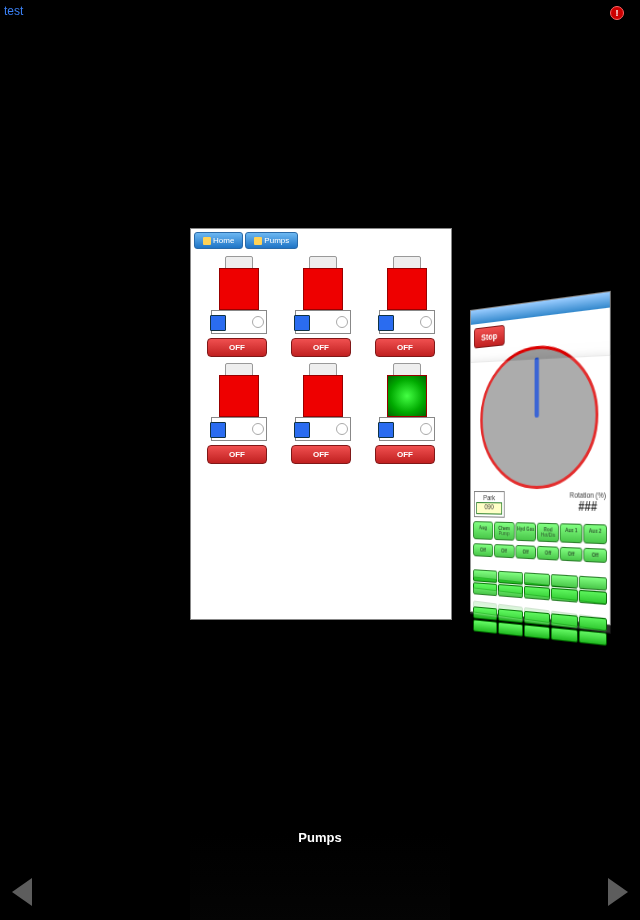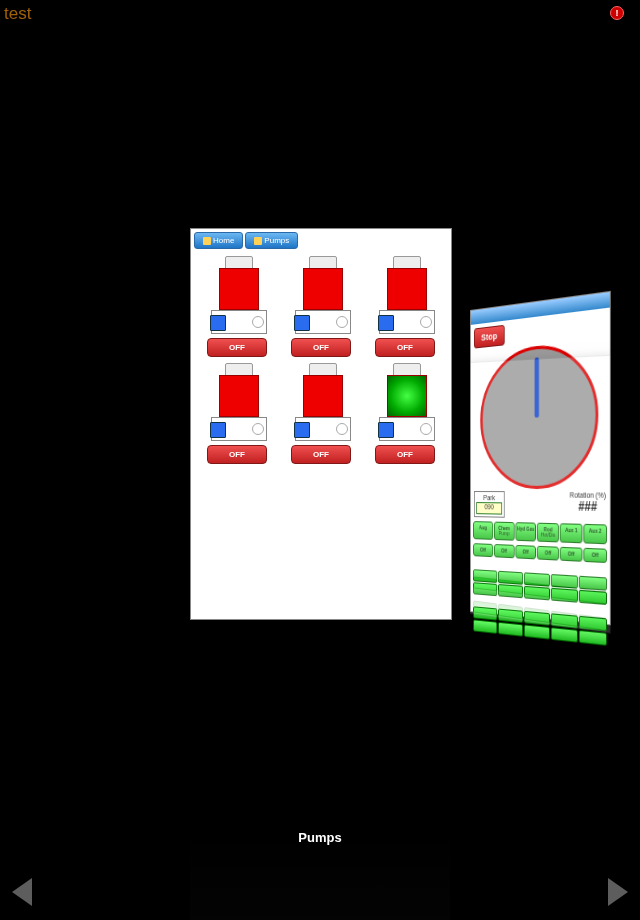--- a/index.html
+++ b/index.html
@@ -1,16 +1,16 @@
 <!DOCTYPE html>
 <html><head>
 <meta charset="utf-8">
 <style>
   html,body{margin:0;padding:0;width:640px;height:920px;background:#000;font-family:Arial,Helvetica,sans-serif;overflow:hidden}
-  .topbar{position:absolute;top:4px;left:4px;color:#a16207;font-size:17px}
+  .topbar{position:absolute;top:4px;left:4px;color:#3b82f6;font-size:12px}
   .alert-dot{position:absolute;top:6px;right:16px;width:12px;height:12px;background:#c00;border-radius:50%;border:1px solid #f66;display:flex;align-items:center;justify-content:center}
   .alert-dot::after{content:"!";color:#fff;font-size:9px;font-weight:bold}
   .stage{position:absolute;top:20px;left:0;right:0;height:820px;perspective:1200px;perspective-origin:50% 50%}
   .card{background:#fff;border:1px solid #888;box-shadow:0 0 8px rgba(0,0,0,.6);position:absolute}
   .card-main{width:260px;height:390px;top:208px;left:190px}
   .card-side{width:160px;height:300px;top:290px;left:470px;transform-origin:left center;transform:rotateY(-46deg) skewY(-2deg)}
   .reflection{position:absolute;transform:scaleY(-1);opacity:.18;pointer-events:none}
   .refl-main{top:602px;left:190px;width:260px;height:350px;background:linear-gradient(#222,#000 40%)}
   .refl-side{top:594px;left:470px;width:160px;height:250px;transform-origin:left top;transform:rotateY(-46deg) scaleY(-1);}
   .caption{position:absolute;top:830px;left:0;right:0;text-align:center;color:#fff;font-size:13px;font-weight:bold}

